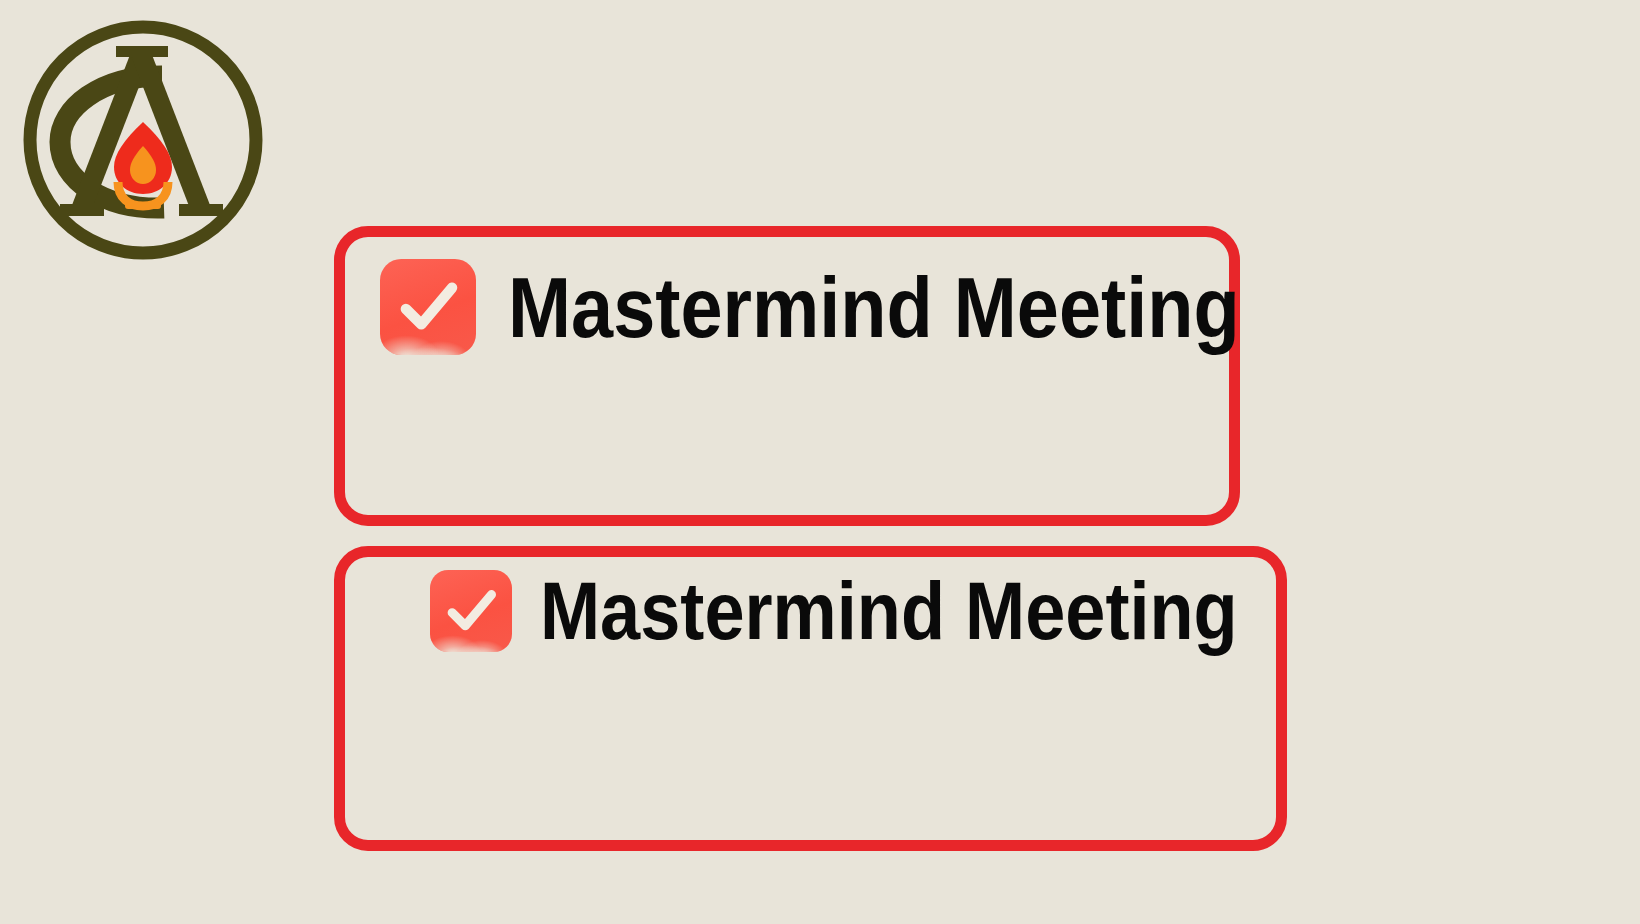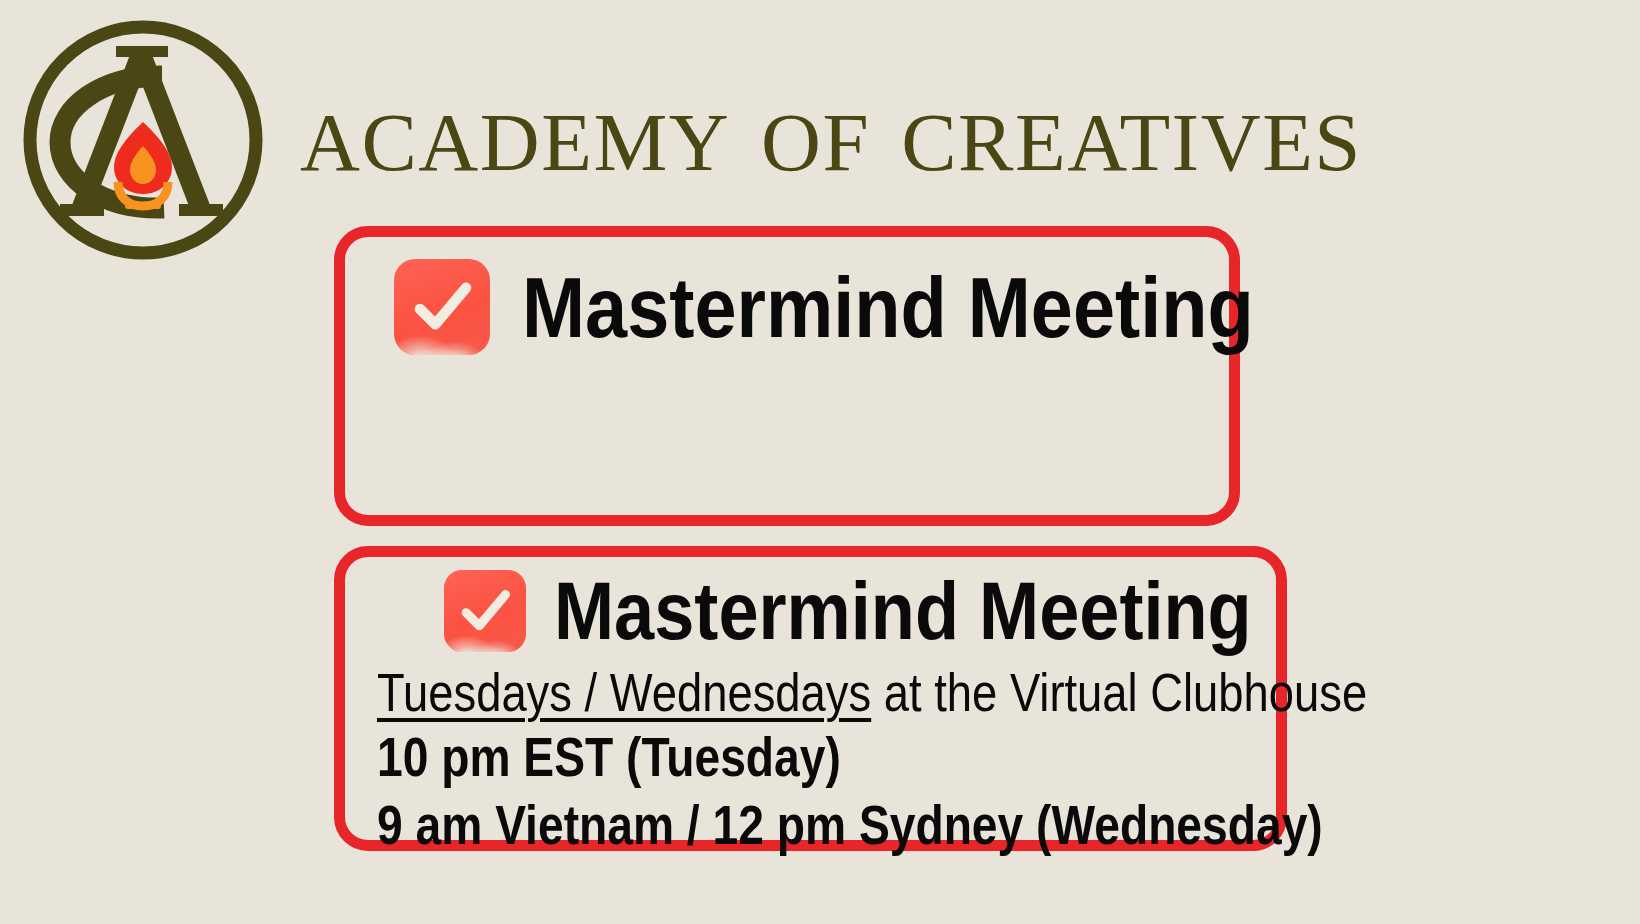--- a/index.html
+++ b/index.html
@@ -80,21 +80,20 @@
     width: 953px;
     height: 305px;
     border-width: 11px;
     border-radius: 34px;
   }
 
   .card-head {
     position: absolute;
     display: flex;
     align-items: center;
-    margin-left: 14px;
   }
   .card--one .card-head { left: 35px; top: 22px; }
   .card--two .card-head { left: 85px; top: 10px; }
 
   .check-icon {
     position: relative;
     flex: none;
     border-radius: 22%;
     background: linear-gradient(160deg, #fd6355 0%, #fb5242 55%, #f8594a 100%);
     overflow: hidden;
@@ -194,21 +193,20 @@
                  C 115 180 102 169 102 153 C 102 140 112 126 131 108 Z" fill="#ee2b1c"></path>
 
         <path d="M131 132 C 140 142 144 149 144 156 C 144 164 138 170 131 170
                  C 124 170 118 164 118 156 C 118 149 122 142 131 132 Z" fill="#f7931e"></path>
 
         <path d="M106 168 C 106 184 117 192 131 192 C 145 192 156 184 156 168" fill="none" stroke="#f7931e" stroke-width="9"></path>
         <rect x="113" y="188" width="36" height="7" rx="3" fill="#f7931e"></rect>
       </svg>
     </div>
 
-    <div class="brand-title">Academy of Creatives</div>
   </div>
 
   <div class="card card--one">
 
     <div class="card-head">
       <span class="check-icon">
         <svg class="tick" viewBox="0 0 100 100" xmlns="http://www.w3.org/2000/svg">
           <path d="M27 52 L 43 68 L 75 30" fill="none" stroke="#f3ece1" stroke-width="11" stroke-linecap="round" stroke-linejoin="round"></path>
         </svg>
         <span class="fade"></span>
@@ -223,20 +221,15 @@
     <div class="card-head">
       <span class="check-icon">
         <svg class="tick" viewBox="0 0 100 100" xmlns="http://www.w3.org/2000/svg">
           <path d="M27 52 L 43 68 L 75 30" fill="none" stroke="#f3ece1" stroke-width="11" stroke-linecap="round" stroke-linejoin="round"></path>
         </svg>
         <span class="fade"></span>
       </span>
       <span class="card-title">Mastermind Meeting</span>
     </div>
 
-    <div class="card-lines">
-      <span class="line line--reg"><span class="u">Tuesdays / Wednesdays</span><span> at the Virtual Clubhouse</span></span>
-      <span class="line line--bold">10 pm EST (Tuesday)</span>
-      <span class="line line--bold">9 am Vietnam / 12 pm Sydney (Wednesday)</span>
-    </div>
   </div>
 
 </div>
 
 </body></html>

